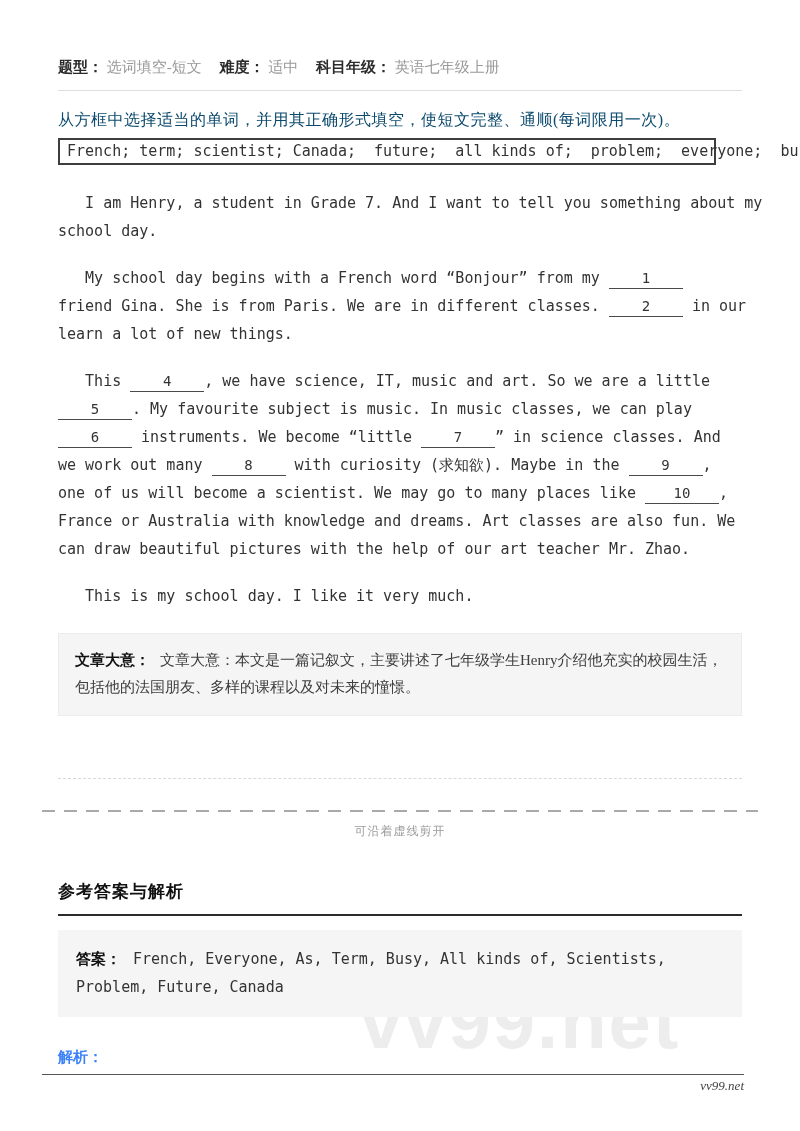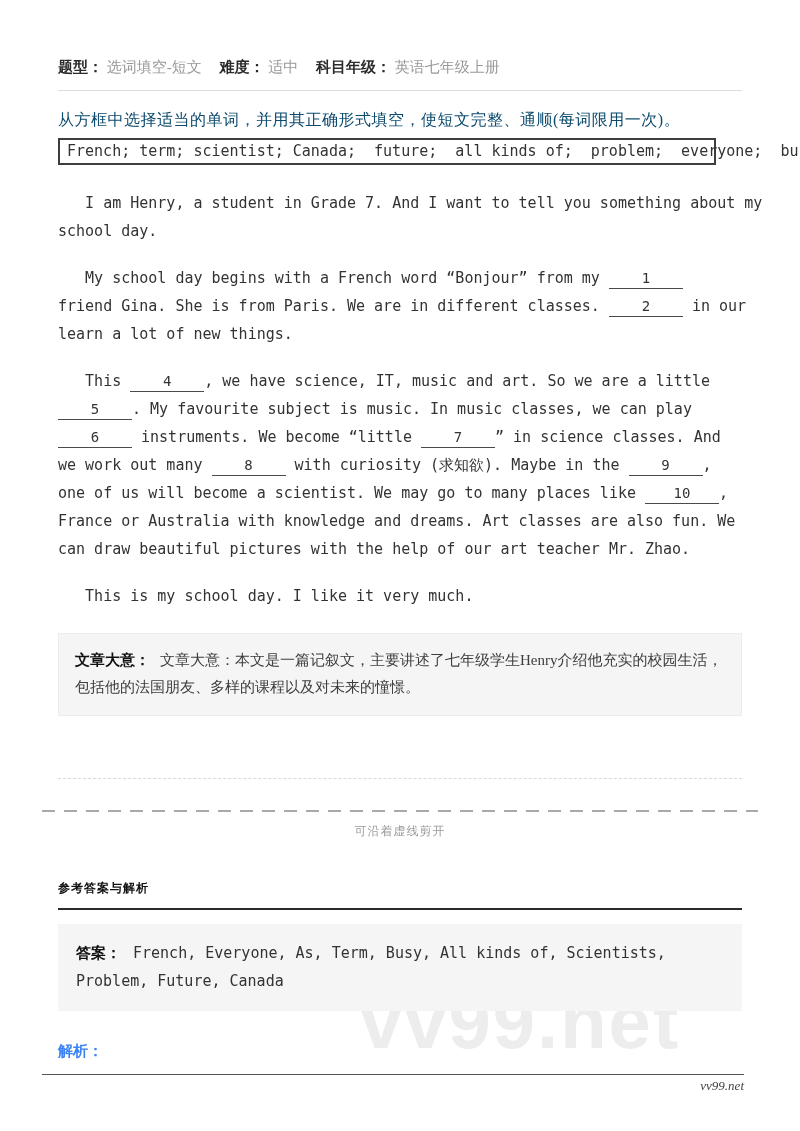--- a/index.html
+++ b/index.html
@@ -29,21 +29,21 @@
   
   .analysis-box { margin-top:23px; background:#f5f5f5; border:1px solid #ececec;
                   padding:13px 16px 14px 16px; font-size:15px; line-height:27px; color:#3d3d3d; }
   .analysis-box .lbl { font-weight:bold; color:#111; margin-right:10px; }
   
   .dash-light { margin-top:62px; border-top:1px dashed #d9d9d9; }
   .dash-heavy { margin-top:31px; margin-left:-16px; margin-right:-16px; height:2px;
                 background:repeating-linear-gradient(90deg,#a9a9a9 0 13px,transparent 13px 22px); }
   .cut-caption { margin-top:11px; text-align:center; font-size:12px; color:#9b9b9b; letter-spacing:1px; }
   
-  .answer-heading { margin-top:40px; font-size:12px; font-weight:bold; color:#111; letter-spacing:1px; }
+  .answer-heading { margin-top:40px; font-size:17px; font-weight:bold; color:#111; letter-spacing:1px; }
   .rule-dark { margin-top:11px; border-top:2px solid #2b2b2b; }
   .answer-box { margin-top:14px; background:#f5f5f5; padding:15px 18px 16px 18px;
                 font-family:"DejaVu Sans Mono","Liberation Mono",monospace;
                 font-size:15px; line-height:28px; color:#333; }
   .answer-box .lbl { font-family:"Liberation Serif","DejaVu Serif",serif; font-weight:bold;
                      color:#111; font-size:15px; margin-right:12px; }
   .explain-label { margin-top:31px; font-size:15px; font-weight:bold; color:#3b82f6; }
   
   .footer { position:absolute; left:42px; right:56px; top:1074px; border-top:1px solid #555; z-index:1; }
   .footer-site { text-align:right; font-style:italic; font-size:13px; color:#444; padding-top:3px;

